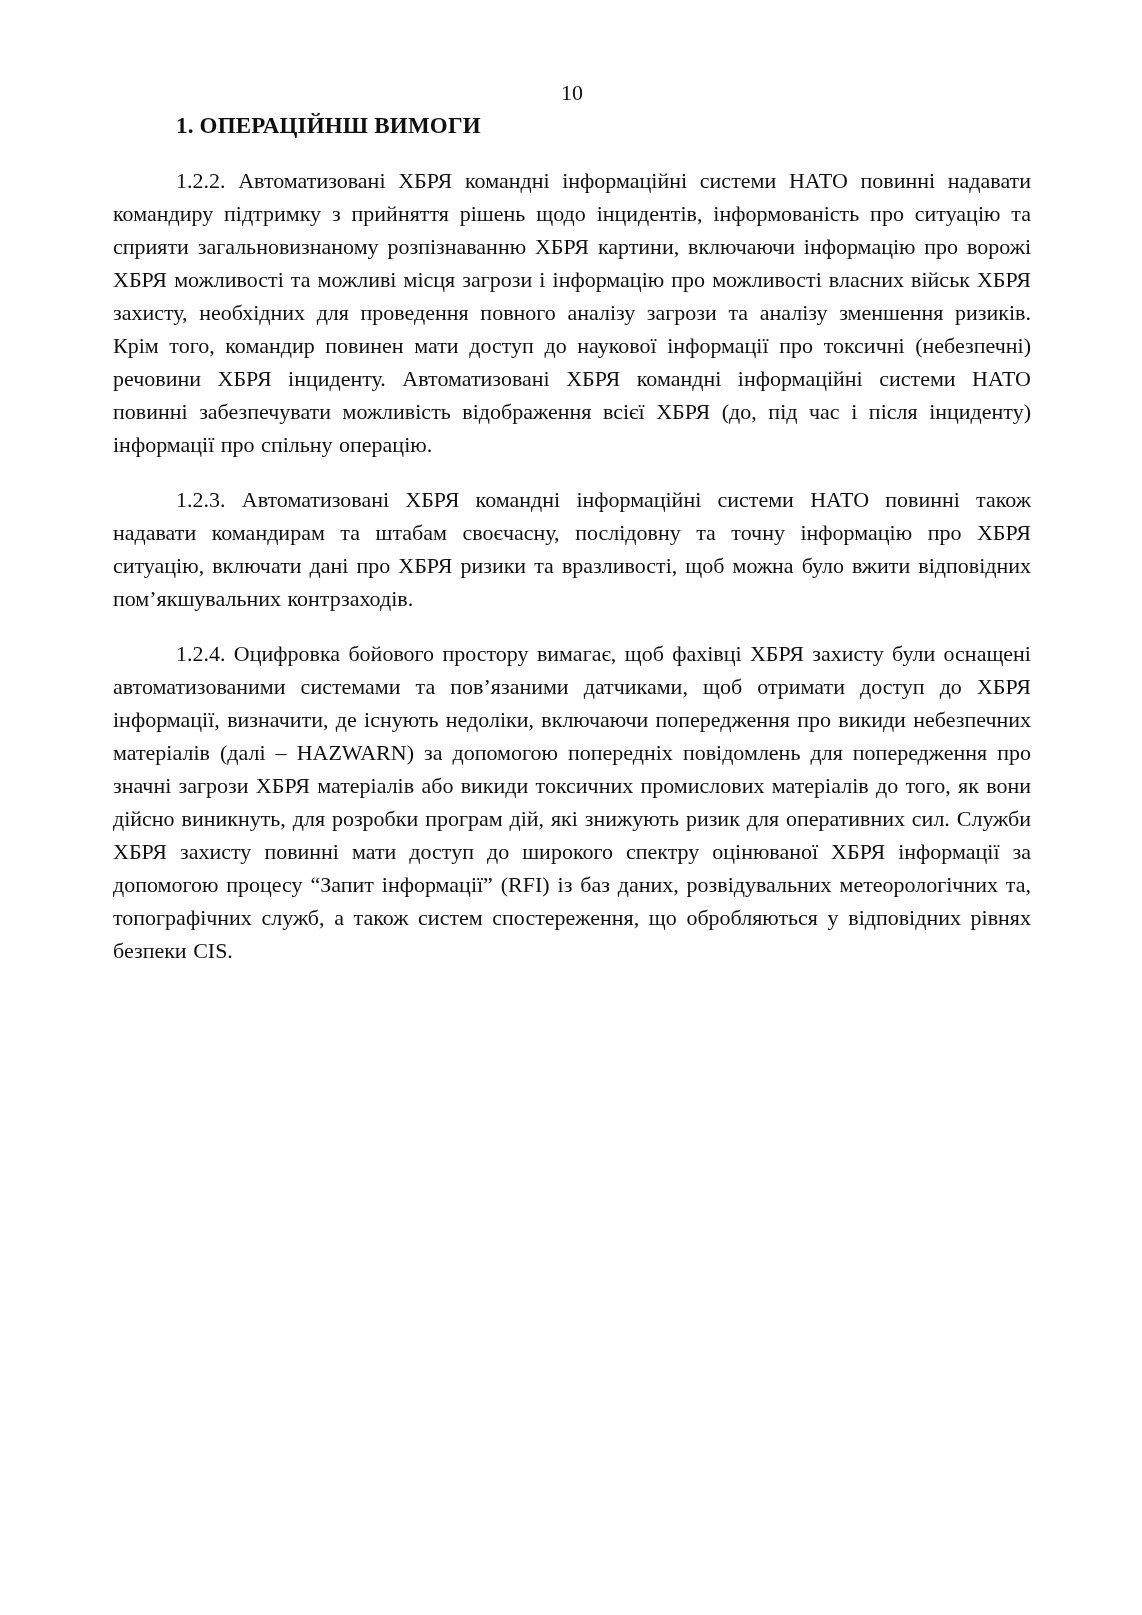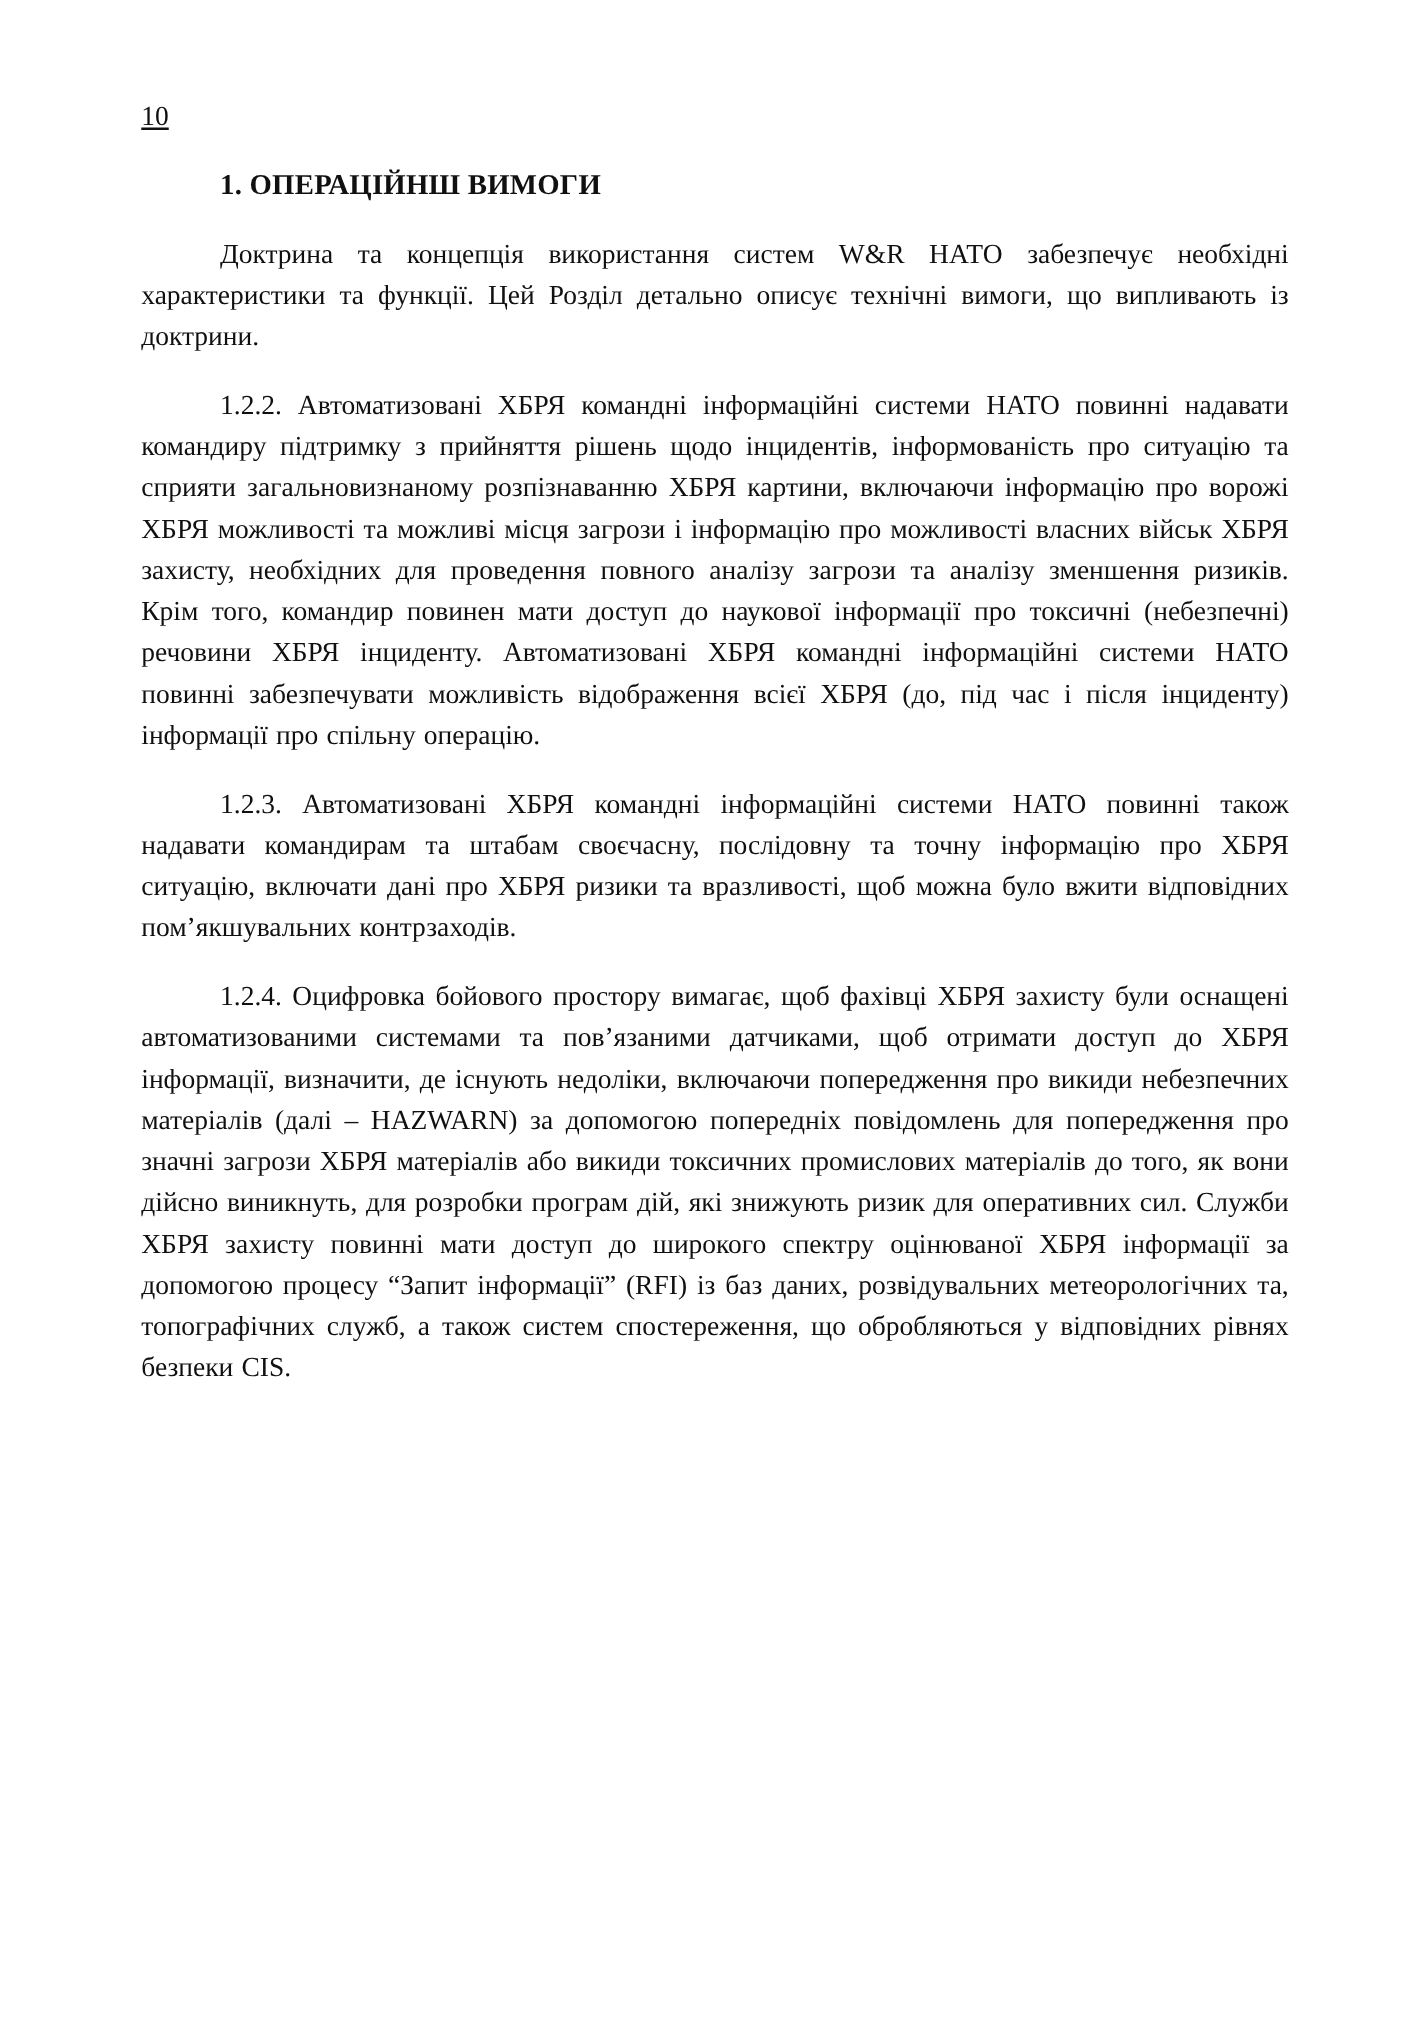--- a/index.html
+++ b/index.html
@@ -13,25 +13,24 @@
     color: #101010;
     overflow: hidden;
   }
   .page {
     width: 1142px;
     height: 1615px;
     padding: 76px 111px 0 113px;
     background: #ffffff;
   }
   .page-number {
-    text-decoration: underline;
+    text-align: center;
   }
   .heading {
     font-weight: bold;
-    margin-top: 22px;
     margin-left: 63px;
     font-size: 23px;
     letter-spacing: 0.2px;
   }
   p.body-paragraph {
     margin-top: 22px;
     text-align: justify;
     text-indent: 63px;
     word-spacing: 1px;
   }
@@ -39,21 +38,20 @@
 </head>
 <body>
 
 <div class="page">
 
   <div class="page-number">10</div>
 
   <div class="heading">1. ОПЕРАЦІЙНШ ВИМОГИ</div>
 
 
-  <p class="body-paragraph">Доктрина та концепція використання систем W&amp;R НАТО забезпечує необхідні характеристики та функції. Цей Розділ детально описує технічні вимоги, що випливають із доктрини.</p>
 
 
 
   <p class="body-paragraph">1.2.2. Автоматизовані ХБРЯ командні інформаційні системи НАТО повинні надавати командиру підтримку з прийняття рішень щодо інцидентів, інформованість про ситуацію та сприяти загальновизнаному розпізнаванню ХБРЯ картини, включаючи інформацію про ворожі ХБРЯ можливості та можливі місця загрози і інформацію про можливості власних військ ХБРЯ захисту, необхідних для проведення повного аналізу загрози та аналізу зменшення ризиків. Крім того, командир повинен мати доступ до наукової інформації про токсичні (небезпечні) речовини ХБРЯ інциденту. Автоматизовані ХБРЯ командні інформаційні системи НАТО повинні забезпечувати можливість відображення всієї ХБРЯ (до, під час і після інциденту) інформації про спільну операцію.</p>
 
   <p class="body-paragraph">1.2.3. Автоматизовані ХБРЯ командні інформаційні системи НАТО повинні також надавати командирам та штабам своєчасну, послідовну та точну інформацію про ХБРЯ ситуацію, включати дані про ХБРЯ ризики та вразливості, щоб можна було вжити відповідних пом’якшувальних контрзаходів.</p>
 
   <p class="body-paragraph">1.2.4. Оцифровка бойового простору вимагає, щоб фахівці ХБРЯ захисту були оснащені автоматизованими системами та пов’язаними датчиками, щоб отримати доступ до ХБРЯ інформації, визначити, де існують недоліки, включаючи попередження про викиди небезпечних матеріалів (далі – HAZWARN) за допомогою попередніх повідомлень для попередження про значні загрози ХБРЯ матеріалів або викиди токсичних промислових матеріалів до того, як вони дійсно виникнуть, для розробки програм дій, які знижують ризик для оперативних сил. Служби ХБРЯ захисту повинні мати доступ до широкого спектру оцінюваної ХБРЯ інформації за допомогою процесу “Запит інформації” (RFI) із баз даних, розвідувальних метеорологічних та, топографічних служб, а також систем спостереження, що обробляються у відповідних рівнях безпеки CIS.</p>
 
 </div>

